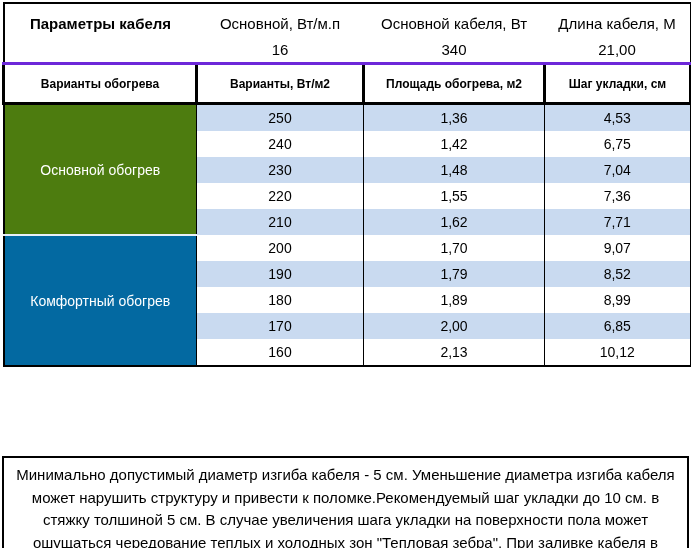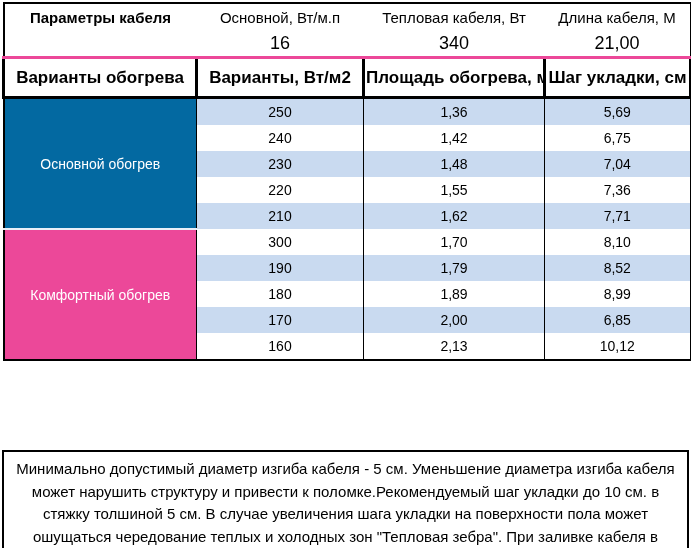--- a/index.html
+++ b/index.html
@@ -11,33 +11,33 @@
   table.cable{
     border-collapse:collapse;table-layout:fixed;
     width:687px;margin:2px 0 0 2px;
     border:2px solid #000;
   }
   table.cable td{
     text-align:center;vertical-align:middle;
     overflow:hidden;white-space:nowrap;
   }
   
-  tr.row-params td{height:23px;font-size:15px;padding-top:2px;}
+  tr.row-params td{height:23px;font-size:15px;padding-top:8px;}
   tr.row-params td.title{font-weight:bold;}
   
-  tr.row-vals td{height:24px;font-size:18px;border-bottom:3px solid #ec4899;text-align:center;}
+  tr.row-vals td{height:24px;font-size:15px;border-bottom:3px solid #6d28d9;text-align:center;}
   
-  tr.row-head td{height:35px;font-size:17px;font-weight:bold;border:3px solid #000;}
+  tr.row-head td{height:35px;font-size:12px;font-weight:bold;border:3px solid #000;}
   
   tr.data td{height:24px;font-size:14px;margin-left:42px;}
   tr.data td.d{border-left:1px solid #000;}
   tr.stripe td.d{background:#C9DAF0;}
   td.group{color:#ffffff;font-size:15px;font-weight:normal;}
-  td.group-main{background:#0369a1;}
-  td.group-comfort{background:#ec4899;border-top:2px solid #E9EFF8;}
+  td.group-main{background:#4d7c0f;}
+  td.group-comfort{background:#0369a1;border-top:2px solid #E9EFF8;}
   
   .note{
     margin:89px 2px 0 2px;
     border:2px solid #000;
     padding:6px 9px 8px 9px;
     text-align:center;
     font-size:15px;
     line-height:1.5;
     white-space:normal;
   }
@@ -50,41 +50,41 @@
   <colgroup>
     <col style="width:193px">
       <col style="width:167px">
       <col style="width:181px">
       <col style="width:146px">
   </colgroup>
   <tbody>
     <tr class="row-params">
       <td class="title">Параметры кабеля</td>
       <td>Основной, Вт/м.п</td>
-      <td>Тепловая кабеля, Вт</td>
+      <td>Основной кабеля, Вт</td>
       <td>Длина кабеля, М</td>
     </tr>
     <tr class="row-vals">
       <td></td>
       <td>16</td>
       <td>340</td>
       <td>21,00</td>
     </tr>
     <tr class="row-head">
       <td>Варианты обогрева</td>
       <td>Варианты, Вт/м2</td>
       <td>Площадь обогрева, м2</td>
       <td>Шаг укладки, см</td>
     </tr>
 
     <tr class="data stripe">
       <td class="group group-main" rowspan="5">Основной обогрев</td>
       <td class="d">250</td>
       <td class="d">1,36</td>
-      <td class="d">5,69</td>
+      <td class="d">4,53</td>
     </tr>
     <tr class="data">
       <td class="d">240</td>
       <td class="d">1,42</td>
       <td class="d">6,75</td>
     </tr>
     <tr class="data stripe">
       <td class="d">230</td>
       <td class="d">1,48</td>
       <td class="d">7,04</td>
@@ -95,23 +95,23 @@
       <td class="d">7,36</td>
     </tr>
     <tr class="data stripe">
       <td class="d">210</td>
       <td class="d">1,62</td>
       <td class="d">7,71</td>
     </tr>
 
     <tr class="data">
       <td class="group group-comfort" rowspan="5">Комфортный обогрев</td>
-      <td class="d">300</td>
+      <td class="d">200</td>
       <td class="d">1,70</td>
-      <td class="d">8,10</td>
+      <td class="d">9,07</td>
     </tr>
     <tr class="data stripe">
       <td class="d">190</td>
       <td class="d">1,79</td>
       <td class="d">8,52</td>
     </tr>
     <tr class="data">
       <td class="d">180</td>
       <td class="d">1,89</td>
       <td class="d">8,99</td>

